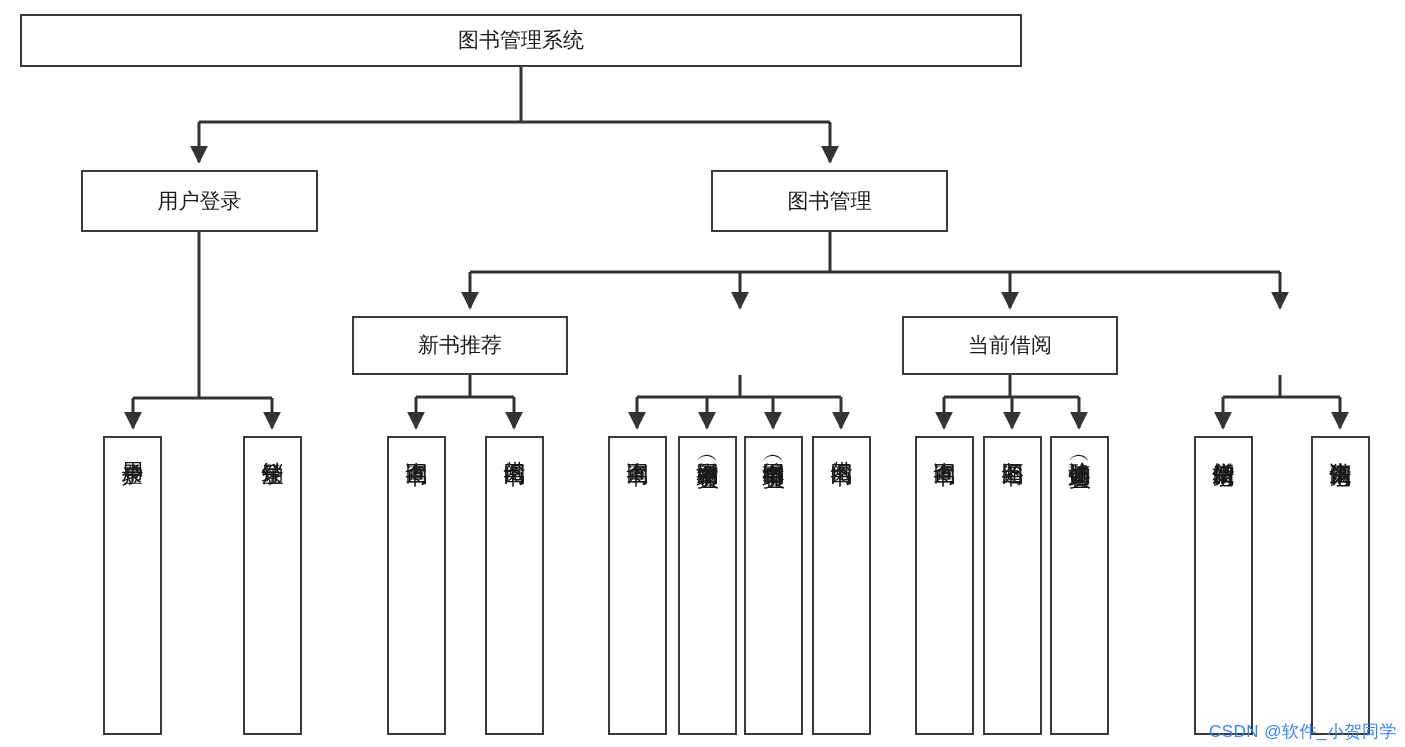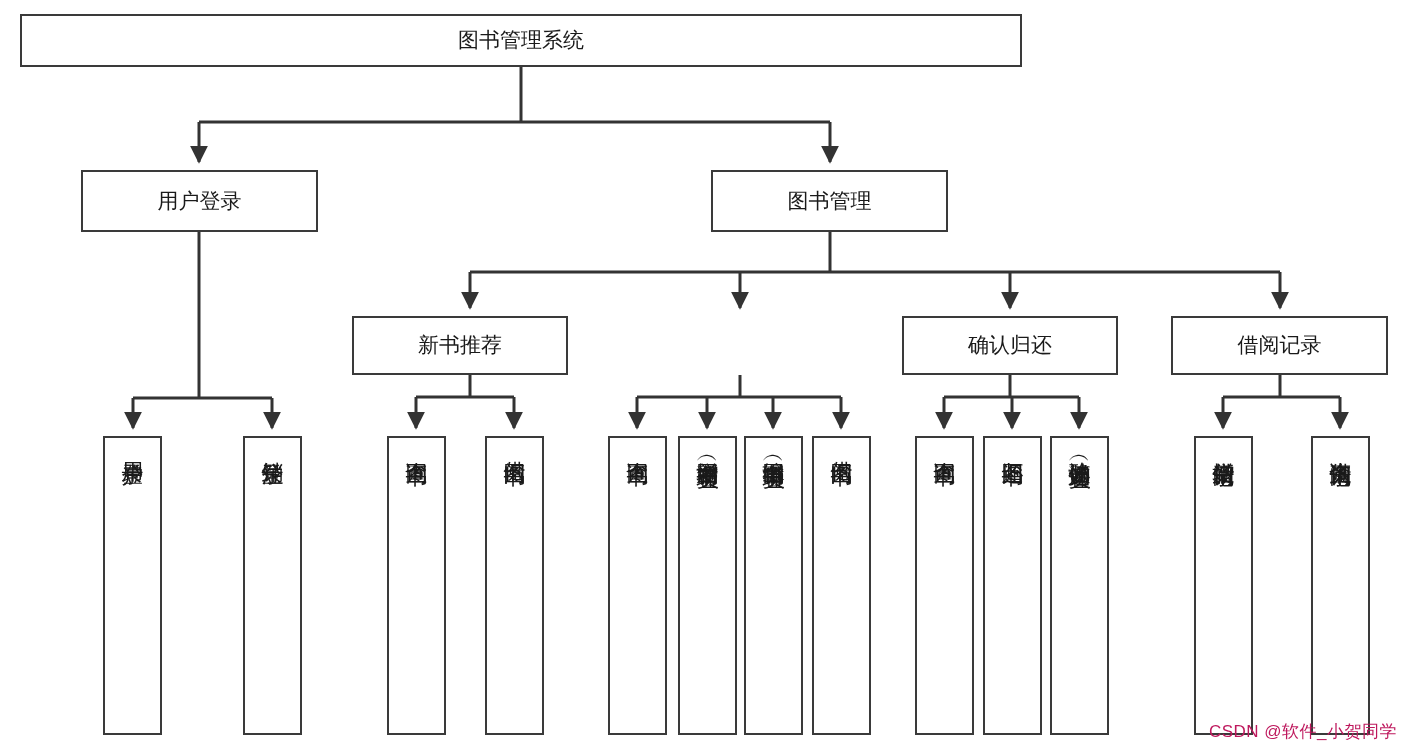--- a/index.html
+++ b/index.html
@@ -57,21 +57,21 @@
     text-orientation: upright;
     font-size: 22px;
     letter-spacing: 1px;
     line-height: 1;
   }
   #watermark {
     position: absolute;
     right: 8px;
     bottom: 4px;
     font-size: 17px;
-    color: #be185d;
+    color: #3b82f6;
     letter-spacing: 0.5px;
     user-select: none;
     pointer-events: none;
   }
 </style>
 </head>
 <body>
 
 <div id="diagram-root">
 
@@ -136,24 +136,21 @@
     <span class="node-label">用户登录</span>
   </div>
   <div class="node horizontal" style="left:711px; top:170px; width:237px; height:62px;">
     <span class="node-label">图书管理</span>
   </div>
 
   <div class="node horizontal" style="left:352px; top:316px; width:216px; height:59px;">
     <span class="node-label">新书推荐</span>
   </div>
   <div class="node horizontal" style="left:902px; top:316px; width:216px; height:59px;">
-    <span class="node-label">确认归还</span>
-  </div>
-  <div class="node horizontal" style="left:1171px; top:316px; width:217px; height:59px;">
-    <span class="node-label">借阅记录</span>
+    <span class="node-label">当前借阅</span>
   </div>
 
   <div class="node vertical" style="left:103px; top:436px; width:59px; height:299px;">
     <span class="node-label">用户登录</span>
   </div>
   <div class="node vertical" style="left:243px; top:436px; width:59px; height:299px;">
     <span class="node-label">注销登录</span>
   </div>
 
   <div class="node vertical" style="left:387px; top:436px; width:59px; height:299px;">

